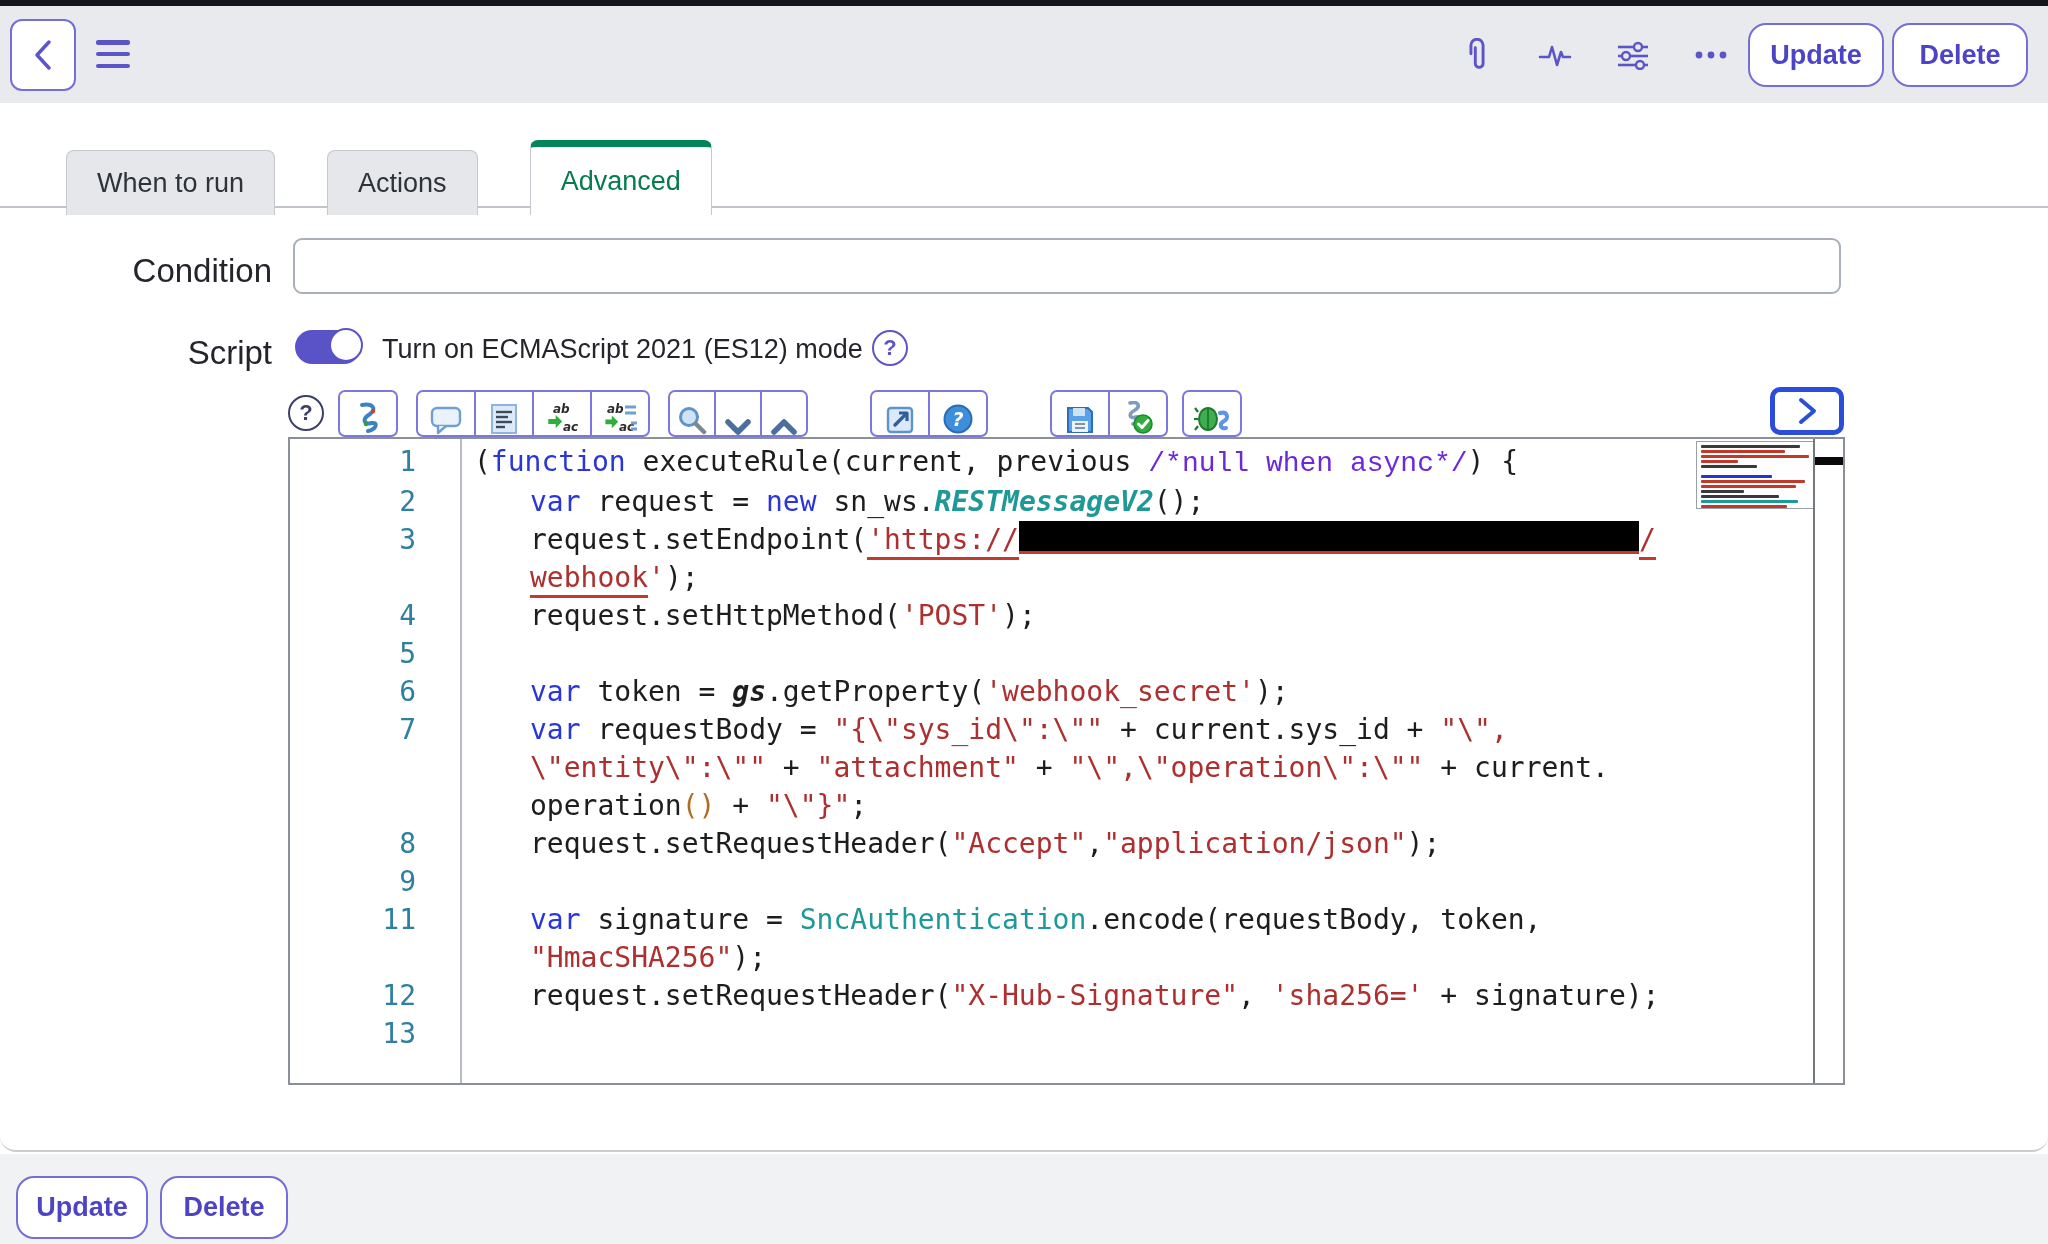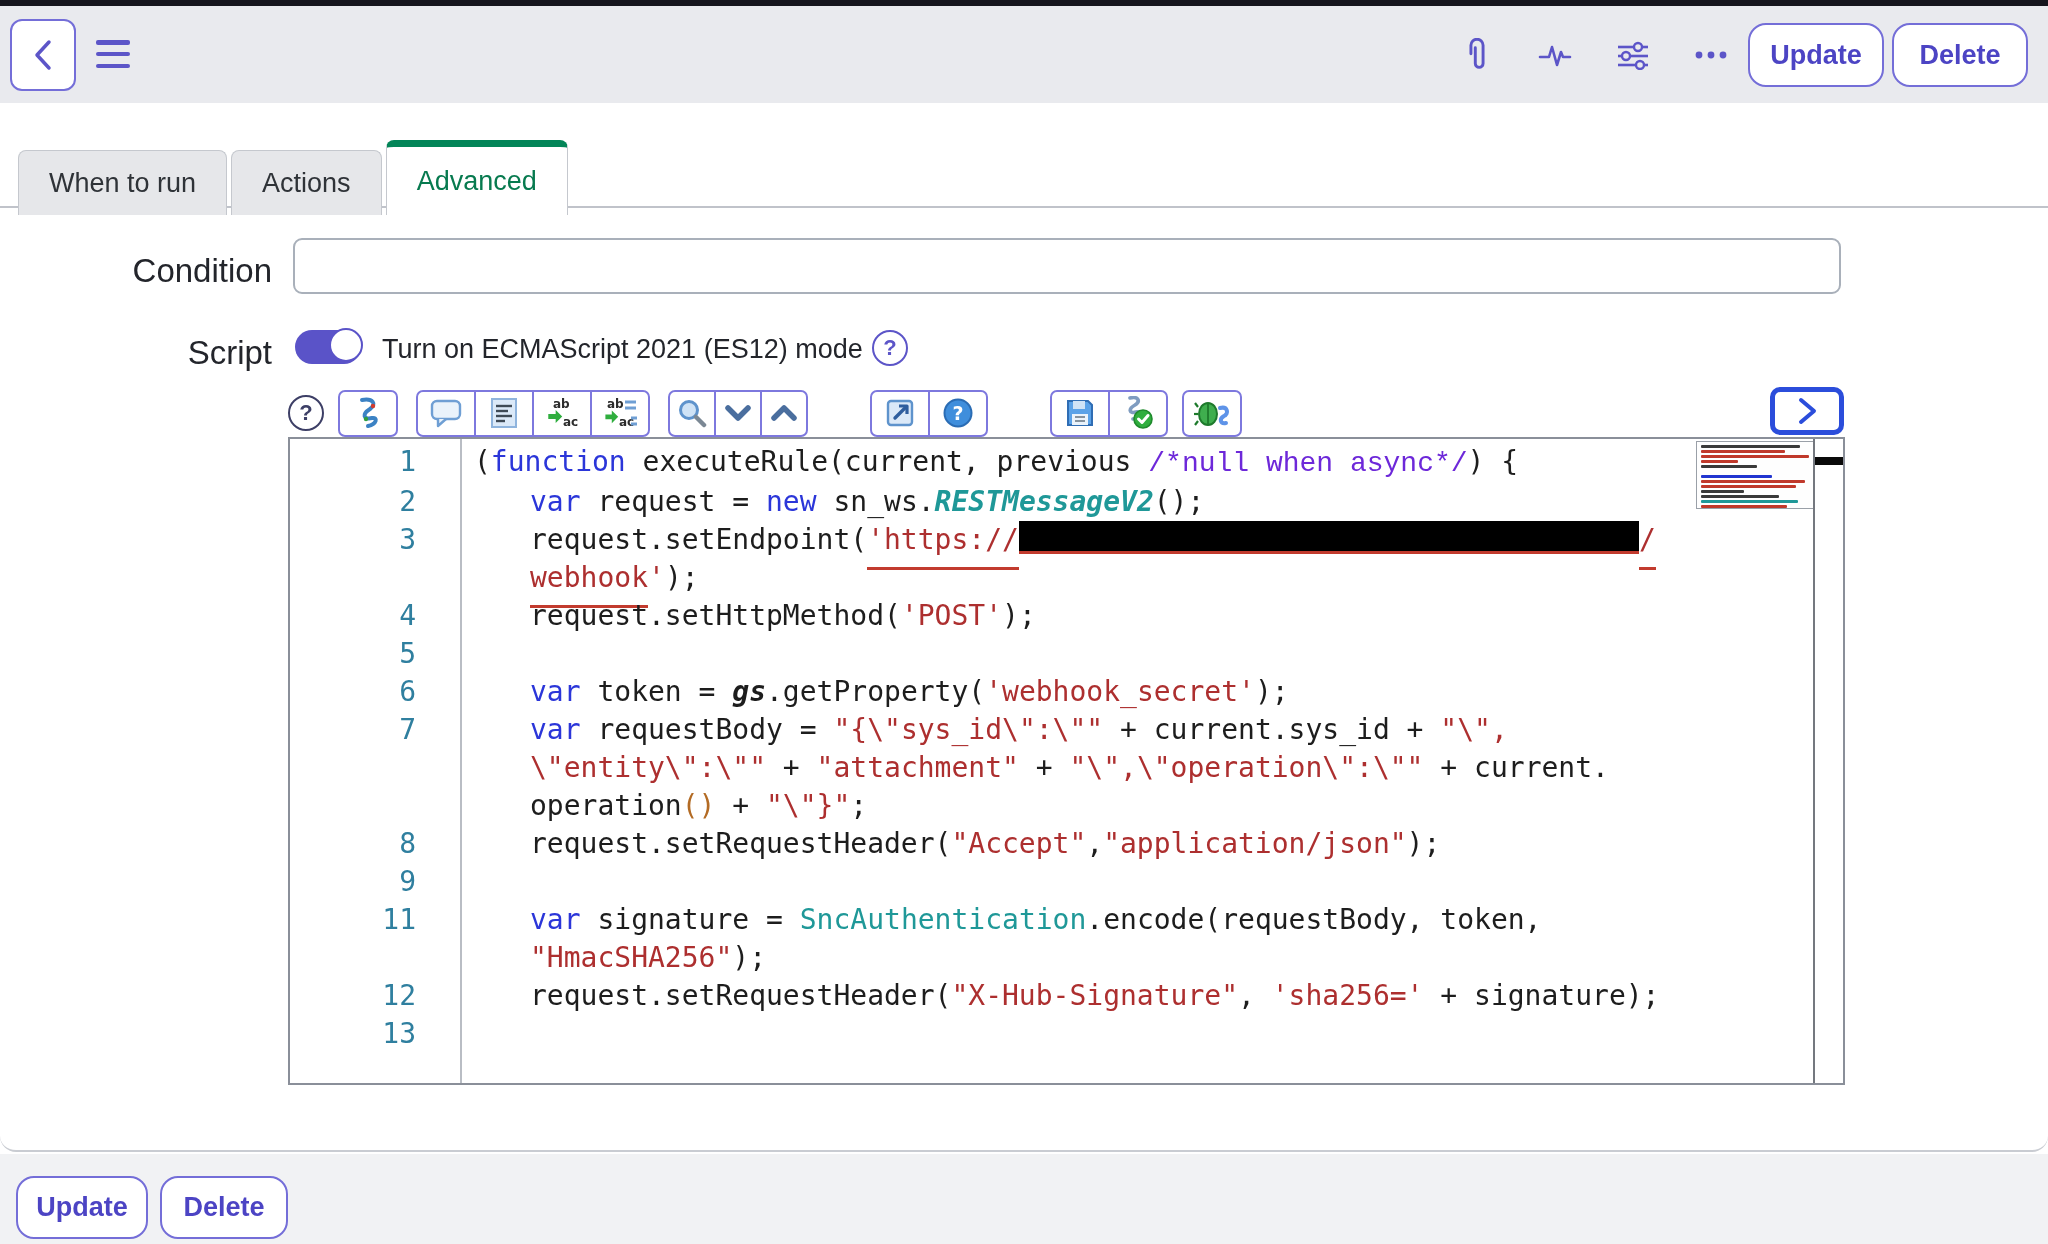--- a/index.html
+++ b/index.html
@@ -24,21 +24,21 @@
   .hdr-btn{position:absolute;top:17px;width:136px;height:64px;}
   .btn-update-top{right:164px;}
   .btn-delete-top{right:20px;}
 
   
   .tabzone{position:absolute;left:0;top:140px;width:2048px;height:68px;}
   .tabline{position:absolute;left:0;top:66px;width:2048px;border-top:2px solid #c0c3ca;}
   .tabbar{position:absolute;left:18px;top:0;display:flex;align-items:flex-end;}
   .tab{height:64px;display:flex;align-items:center;padding:0 30px;background:#e6e7ea;
     border:1.5px solid #c5c8ce;border-bottom:none;border-radius:8px 8px 0 0;
-    font-size:27px;color:#2f3338;margin-right:4px;cursor:pointer;position:relative;z-index:1;}
+    font-size:27px;color:#2f3338;margin-right:4px;cursor:pointer;position:relative;z-index:1;margin-left:48px;}
   .tab.active{background:#fff;border-top:7px solid #038558;color:#077a4f;height:68px;z-index:2;}
 
   
   .field-label{position:absolute;width:262px;text-align:right;font-size:33px;color:#23252b;}
   .cond-label{left:10px;top:252px;}
   .cond-input{position:absolute;left:293px;top:238px;width:1548px;height:56px;border:2px solid #a9b0ba;
     border-radius:9px;background:#fff;font-size:26px;padding:0 14px;box-sizing:border-box;
     font-family:"Liberation Sans",sans-serif;}
   .script-label{left:10px;top:334px;}
   .toggle{position:absolute;left:295px;top:330px;width:66px;height:34px;border-radius:18px;
@@ -49,21 +49,21 @@
   .help-ring{display:inline-flex;width:32px;height:32px;border:2.5px solid #5c55c8;border-radius:50%;
     align-items:center;justify-content:center;color:#5c55c8;font-size:22px;font-weight:bold;cursor:pointer;}
   .es-help{position:absolute;left:872px;top:330px;}
 
   
   .etoolbar{position:absolute;left:288px;top:389px;height:48px;display:flex;align-items:center;}
   .tb-help{width:32px;height:32px;border:2.5px solid #3d3f66;border-radius:50%;display:flex;
     align-items:center;justify-content:center;color:#3d3f66;font-size:22px;font-weight:bold;cursor:pointer;margin-right:14px;}
   .tb-group{display:flex;margin-right:18px;}
   .tb-btn{width:60px;height:47px;background:#fff;border:2px solid #7d78de;display:flex;
-    align-items:center;justify-content:center;cursor:pointer;box-sizing:border-box;}
+    align-items:flex-end;justify-content:center;cursor:pointer;box-sizing:border-box;font-style:italic;}
   .tb-group .tb-btn + .tb-btn{margin-left:-2px;}
   .tb-group .tb-btn:first-child{border-radius:7px 0 0 7px;}
   .tb-group .tb-btn:last-child{border-radius:0 7px 7px 0;}
   .tb-group .tb-btn:only-child{border-radius:7px;}
   .gap-lg{margin-right:62px;}
   .expand-btn{position:absolute;left:1770px;top:387px;width:74px;height:48px;background:#fff;
     border:5px solid #2b4ddb;border-radius:10px;display:flex;align-items:center;justify-content:center;
     cursor:pointer;box-sizing:border-box;}
 
   
@@ -73,21 +73,21 @@
   .code-lines{position:absolute;left:0;top:4px;right:30px;font-family:"DejaVu Sans Mono",monospace;font-size:28px;}
   .code-row{display:flex;min-height:38px;line-height:38px;}
   .ln{width:170px;flex:0 0 170px;text-align:right;padding-right:44px;box-sizing:border-box;
     color:#2f7f9f;user-select:none;}
   .code-text{white-space:pre;padding-left:14px;color:#1d1d1d;}
   .ind1{padding-left:70px;}
   .seg-p{color:#1d1d1d;}
   .seg-k{color:#2b36d9;}
   .seg-c{color:#6d28d9;font-family:Liberation Mono, monospace;}
   .seg-s{color:#ad2f2f;}
-  .seg-su{color:#ad2f2f;border-bottom:3px solid #c23b2e;padding-bottom:11px;}
+  .seg-su{color:#ad2f2f;border-bottom:3px solid #c23b2e;padding-bottom:1px;}
   .seg-t{color:#1f9898;}
   .seg-tb{color:#1f9898;font-weight:bold;font-style:italic;}
   .seg-b{color:#1d1d1d;font-weight:bold;font-style:italic;}
   .seg-o{color:#b36b24;}
   .redact{display:inline-block;height:30px;background:#000;vertical-align:-5px;
     border-bottom:3px solid #c23b2e;}
   .minimap{position:absolute;right:29px;top:2px;width:118px;height:68px;border:1px solid #9aa0a8;
     background:#fefefe;padding:3px 4px;box-sizing:border-box;overflow:hidden;}
   .minimap div{height:3px;margin-bottom:2px;border-radius:1px;}
   .scrolltrack{position:absolute;right:0;top:0;bottom:0;width:28px;border-left:2px solid #74787f;background:#fff;cursor:pointer;}

